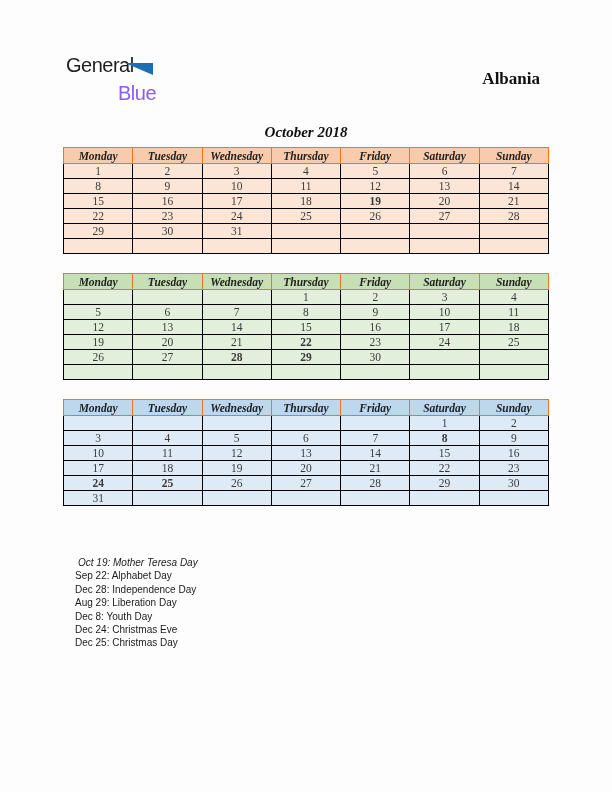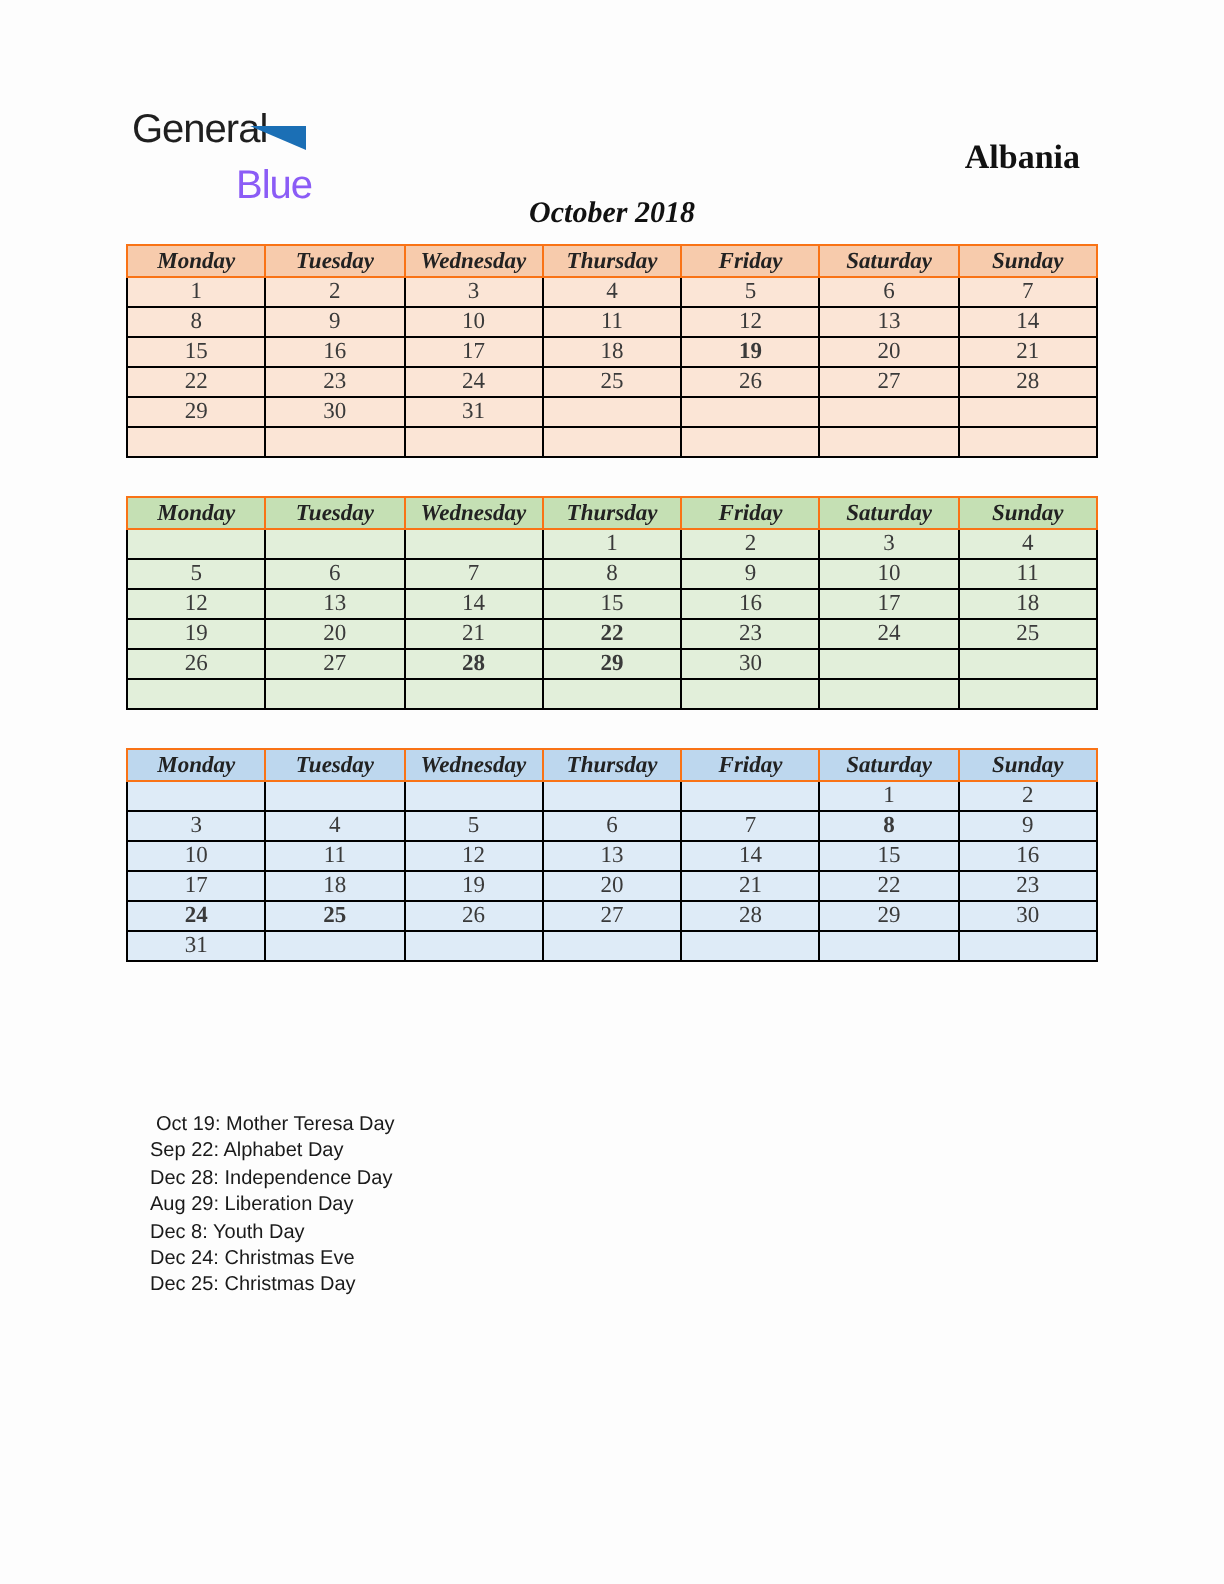--- a/index.html
+++ b/index.html
@@ -10,40 +10,40 @@
   .logo{position:absolute;left:66px;top:54px;width:110px;height:48px;
         font-family:"Liberation Sans", sans-serif;}
   .logo-general{position:absolute;left:0;top:0;font-size:20px;color:#1f1f1f;letter-spacing:-0.5px;}
   .logo-triangle{position:absolute;left:59px;top:9px;width:28px;height:12px;}
   .logo-blue{position:absolute;left:52px;top:28px;font-size:20px;color:#8b5cf6;letter-spacing:-0.5px;}
 
   
   .country{position:absolute;top:69px;right:72px;font-size:17px;font-weight:bold;color:#111;}
 
   
-  .cals{position:absolute;left:63px;top:98px;width:486px;}
+  .cals{position:absolute;left:63px;top:123px;width:486px;}
   .month{margin:0;}
   .month + .month{margin-top:19px;}
   .month-title{text-align:center;font-size:15px;font-weight:bold;font-style:italic;
                color:#111;height:18px;line-height:18px;}
   table.cal{width:486px;border-collapse:collapse;table-layout:fixed;margin-top:6px;}
   table.cal th{height:15px;font-size:11.5px;font-weight:bold;font-style:italic;
                border:1px solid #f97316;color:#222;padding:0;}
   table.cal td{height:14px;font-size:11.5px;text-align:center;border:1px solid #000;
                color:#3a3a3a;padding:0;}
   td[data-red="true"]{color:#ff0000;font-weight:bold;}
 
   .oct th{background:#f7cbac;} .oct td{background:#fbe5d6;}
   .nov th{background:#c5e0b4;} .nov td{background:#e2efda;}
   .dec th{background:#bdd7ee;} .dec td{background:#deebf7;}
 
   
   .holidays{position:absolute;left:75px;top:556px;font-family:"Liberation Sans", sans-serif;
             font-size:10px;line-height:13.4px;color:#1a1a1a;}
-  .holidays .holiday:first-child{padding-left:3px;}
+  .holidays .holiday:first-child{padding-left:3px;font-style:italic;}
 </style>
 </head>
 <body>
 
 <div class="page">
 
   <div class="logo">
     <span class="logo-general">General</span>
     <svg class="logo-triangle" viewBox="0 0 28 12" xmlns="http://www.w3.org/2000/svg">
       <polygon points="0,0 28,0 28,12" fill="#1b6fb5"></polygon>

